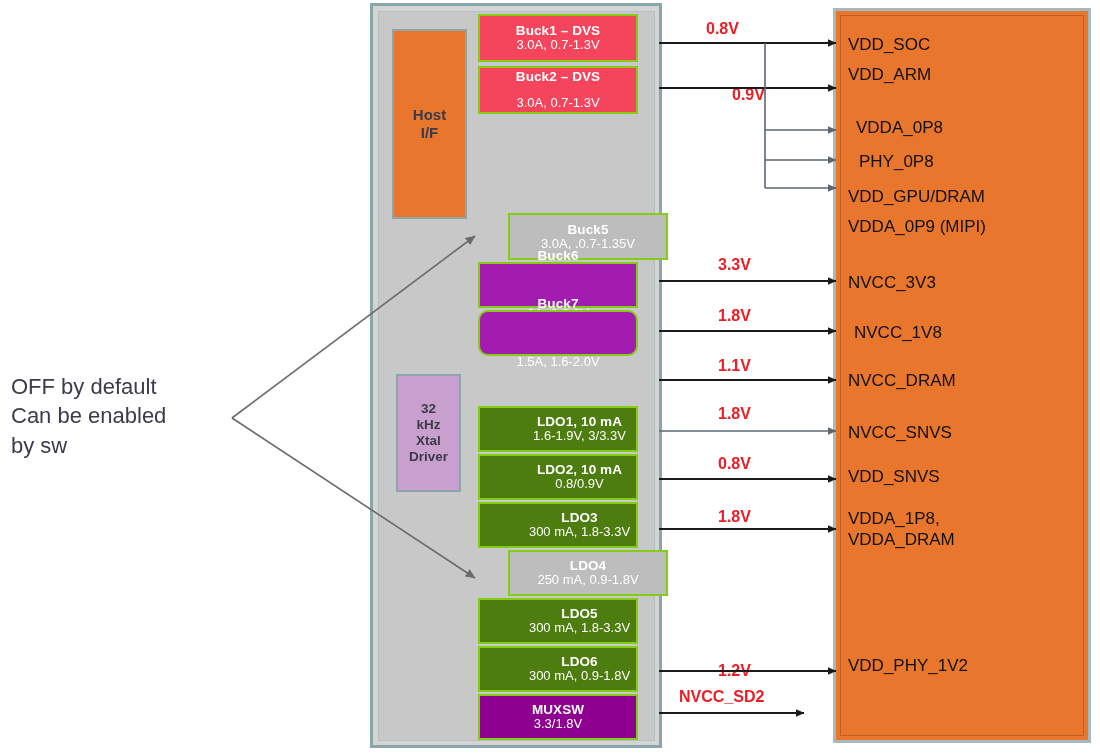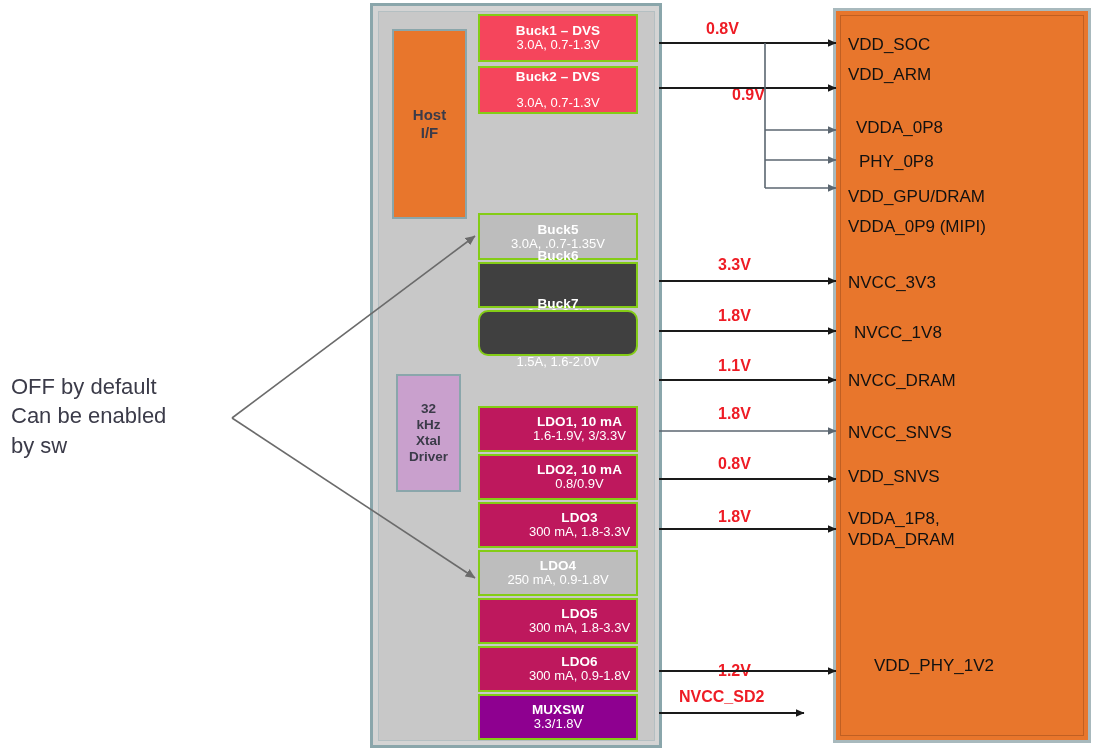--- a/index.html
+++ b/index.html
@@ -89,23 +89,23 @@
   .rail .r-title {
     font-size: 13.5px;
     font-weight: bold;
     letter-spacing: 0.1px;
   }
   .rail .r-sub {
     font-size: 13px;
     font-weight: normal;
   }
   .c-red    { background: #f5455c; }
-  .c-pink   { background: #404040; gap: 44px; }
-  .c-green  { background: #be185d; padding-left: 43px; }
-  .c-grey   { background: #bdbdbd; }
+  .c-pink   { background: #a21caf; gap: 44px; }
+  .c-green  { background: #4d7c0f; padding-left: 43px; }
+  .c-grey   { background: #bdbdbd; margin-left: 30px; }
   .c-purple { background: #8e0090; }
 
   
   #soc-panel {
     position: absolute;
     left: 833px;
     top: 8px;
     width: 258px;
     height: 735px;
     background: #e8762c;
@@ -245,21 +245,21 @@
   <div class="soc-label" style="left:859px; top:151px;">PHY_0P8</div>
   <div class="soc-label" style="left:848px; top:186px;">VDD_GPU/DRAM</div>
   <div class="soc-label" style="left:848px; top:216px;">VDDA_0P9 (MIPI)</div>
   <div class="soc-label" style="left:848px; top:272px;">NVCC_3V3</div>
   <div class="soc-label" style="left:854px; top:322px;">NVCC_1V8</div>
   <div class="soc-label" style="left:848px; top:370px;">NVCC_DRAM</div>
   <div class="soc-label" style="left:848px; top:422px;">NVCC_SNVS</div>
   <div class="soc-label" style="left:848px; top:466px;">VDD_SNVS</div>
   <div class="soc-label" style="left:848px; top:508px;">VDDA_1P8,</div>
   <div class="soc-label" style="left:848px; top:529px;">VDDA_DRAM</div>
-  <div class="soc-label" style="left:874px; top:655px;text-align:center;">VDD_PHY_1V2</div>
+  <div class="soc-label" style="left:848px; top:655px;text-align:center;">VDD_PHY_1V2</div>
 
   <div class="vlabel" style="left:706px; top:20px;">0.8V</div>
   <div class="vlabel" style="left:732px; top:63px;margin-top:23px;">0.9V</div>
   <div class="vlabel" style="left:718px; top:256px;">3.3V</div>
   <div class="vlabel" style="left:718px; top:307px;">1.8V</div>
   <div class="vlabel" style="left:718px; top:357px;">1.1V</div>
   <div class="vlabel" style="left:718px; top:405px;">1.8V</div>
   <div class="vlabel" style="left:718px; top:455px;">0.8V</div>
   <div class="vlabel" style="left:718px; top:508px;">1.8V</div>
   <div class="vlabel" style="left:718px; top:662px;">1.2V</div>

